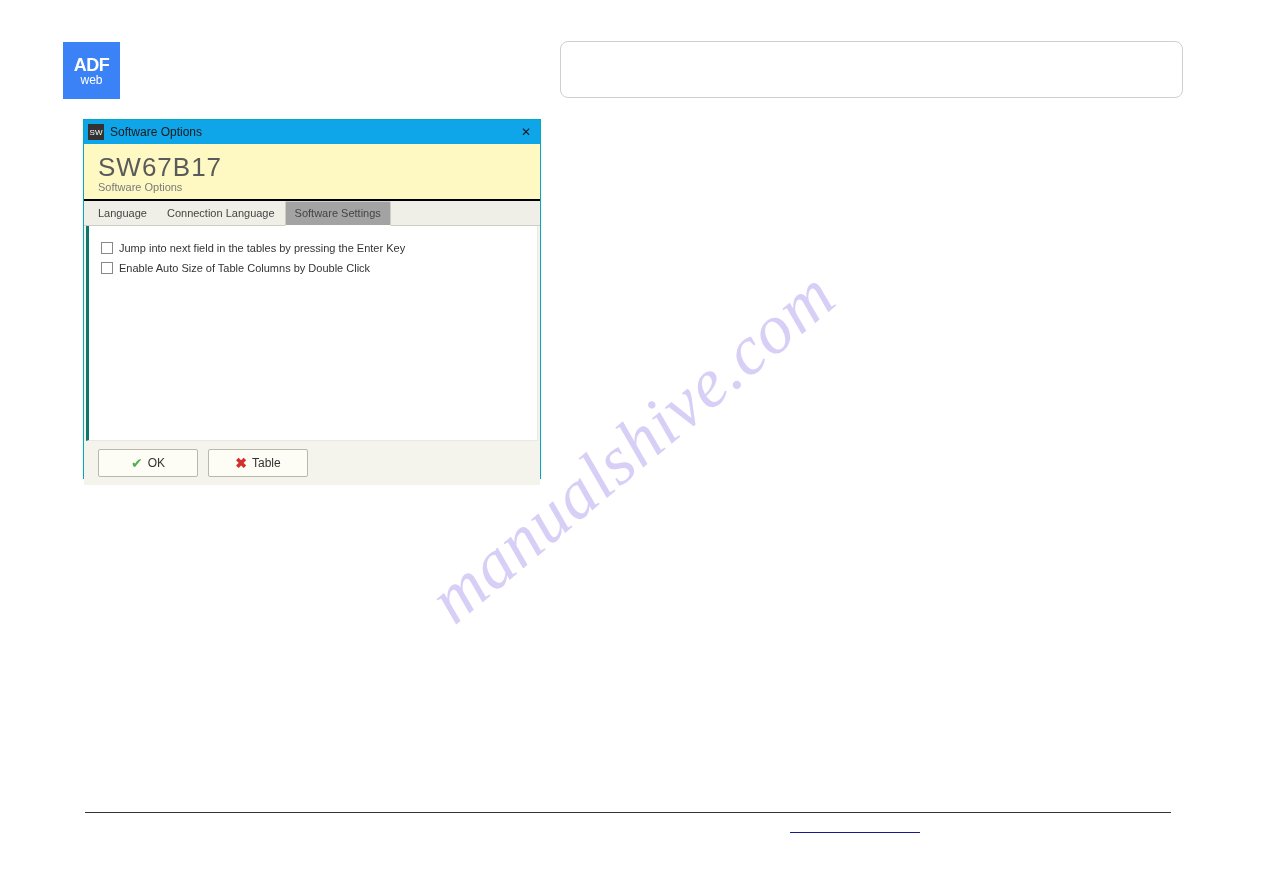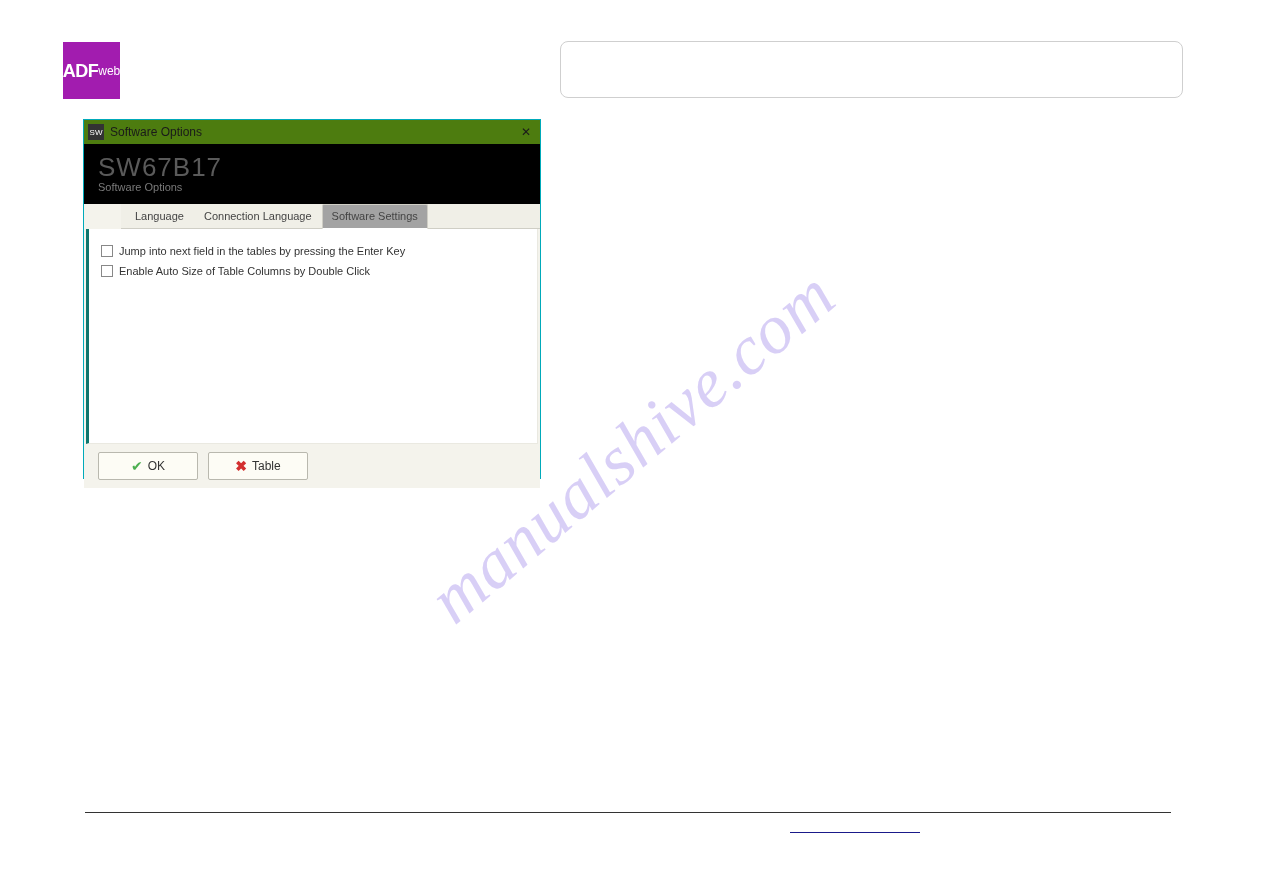--- a/index.html
+++ b/index.html
@@ -10,23 +10,23 @@
     height: 893px;
     position: relative;
     overflow: hidden;
   }
   .logo {
     position: absolute;
     left: 63px;
     top: 42px;
     width: 57px;
     height: 57px;
-    background: #a21caf;
-    display: flex;
-    flex-direction: row;
+    background: #3b82f6;
+    display: flex;
+    flex-direction: column;
     align-items: center;
     justify-content: center;
   }
   .logo-adf {
     color: #ffffff;
     font-weight: bold;
     font-size: 18px;
     line-height: 1;
     letter-spacing: -0.5px;
   }
@@ -49,21 +49,21 @@
     position: absolute;
     left: 83px;
     top: 119px;
     width: 458px;
     height: 360px;
     border: 1px solid #00aaba;
     background: #f4f3ec;
   }
   .titlebar {
     height: 24px;
-    background: #4d7c0f;
+    background: #0ea5e9;
     display: flex;
     align-items: center;
     padding-left: 4px;
     position: relative;
   }
   .title-icon {
     width: 16px;
     height: 16px;
     background: #333;
     color: #fff;
@@ -84,40 +84,39 @@
     width: 28px;
     height: 24px;
     display: flex;
     align-items: center;
     justify-content: center;
     color: #1a1a1a;
     font-size: 12px;
   }
   .header-area {
     padding: 8px 14px 6px 14px;
-    border-bottom: 5px solid #000000;
-    background: #000000;
+    border-bottom: 2px solid #000000;
+    background: #fef9c3;
   }
   .sw-title {
     font-size: 26px;
     color: #5a5a5a;
     font-weight: normal;
     letter-spacing: 1px;
   }
   .sw-subtitle {
     font-size: 11px;
     color: #7a7a7a;
     margin-top: -2px;
   }
   .tabs {
     display: flex;
     padding-left: 4px;
     background: #f0efe7;
     border-bottom: 1px solid #cfcec5;
-    margin-left: 37px;
   }
   .tab {
     font-size: 11px;
     color: #444;
     padding: 5px 9px;
     border: 1px solid transparent;
     cursor: pointer;
   }
   .tab.active {
     background: #a3a3a3;

